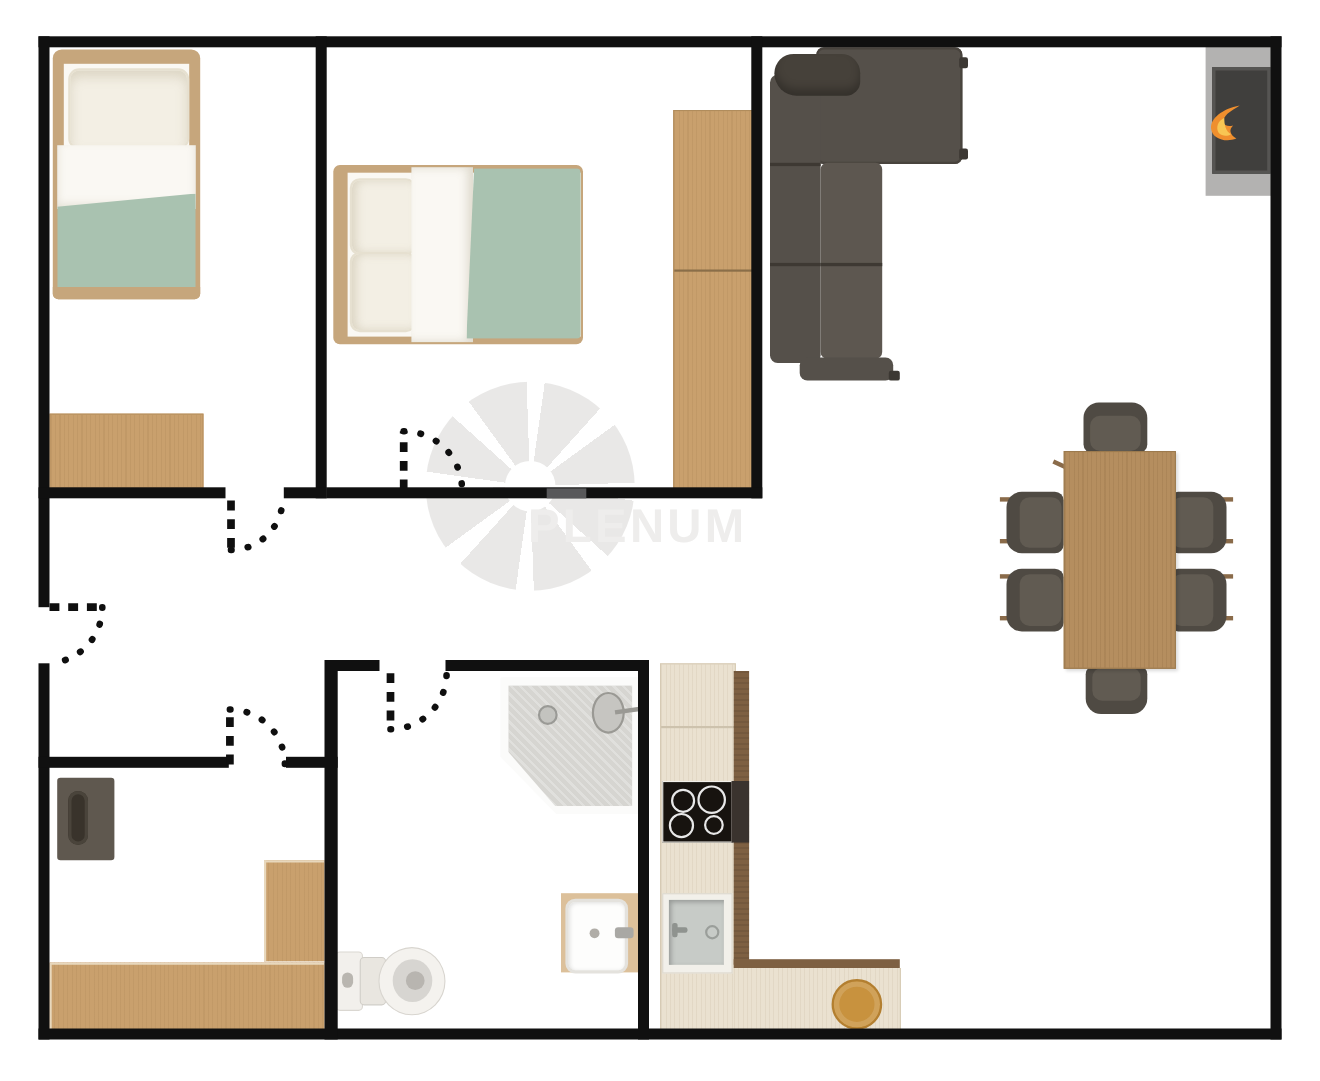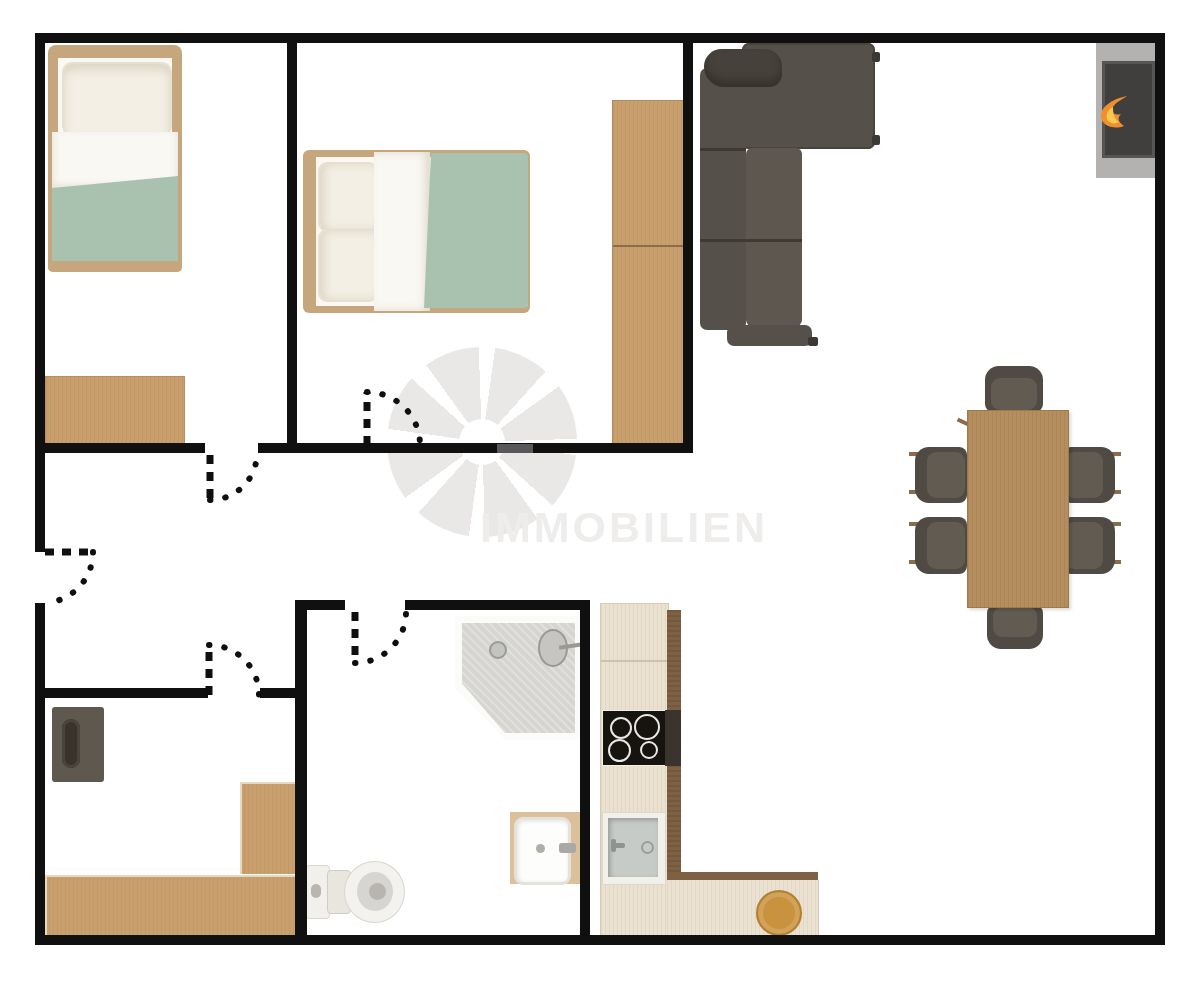--- a/index.html
+++ b/index.html
@@ -39,21 +39,21 @@
   .sofa-part{position:absolute;background:var(--sofa);border-radius:7px;}
   .cushion-gap{position:absolute;background:#3e3933;}
   .svg-overlay{position:absolute;left:0;top:0;z-index:10;pointer-events:none;}
 </style>
 </head>
 <body>
 
 <div class="plan">
 
   <div class="wm-logo"></div>
-  <div class="wm-line" style="top:506px;">IMMOBILIEN</div>
+  <div class="wm-line" style="top:458px;">PLENUM</div>
 
   <div class="furn" style="left:48px;top:45px;width:134px;height:227px;background:#c6a67c;border-radius:8px 8px 5px 5px;">
     <div class="abs" style="left:10px;top:13px;width:114px;height:206px;background:var(--bedding_white);"></div>
     <div class="abs" style="left:14px;top:17px;width:106px;height:70px;background:var(--pillow);border:2px solid #e6e0d0;border-radius:10px;box-shadow:inset 0 6px 10px rgba(180,170,140,.35);"></div>
     <div class="abs" style="left:4px;top:87px;width:126px;height:58px;background:var(--bedding_white);box-shadow:inset 0 -4px 8px rgba(160,150,120,.25);"></div>
     <div class="abs" style="left:4px;top:131px;width:126px;height:86px;background:var(--green);clip-path:polygon(0 14%,100% 0,100% 100%,0 100%);"></div>
     <div class="abs" style="left:0px;top:216px;width:134px;height:11px;background:#c6a67c;border-radius:0 0 5px 5px;"></div>
   </div>
   <div class="furn tanwood" style="left:45px;top:376px;width:138px;height:66px;border:1px solid #b7905f;"></div>
 

